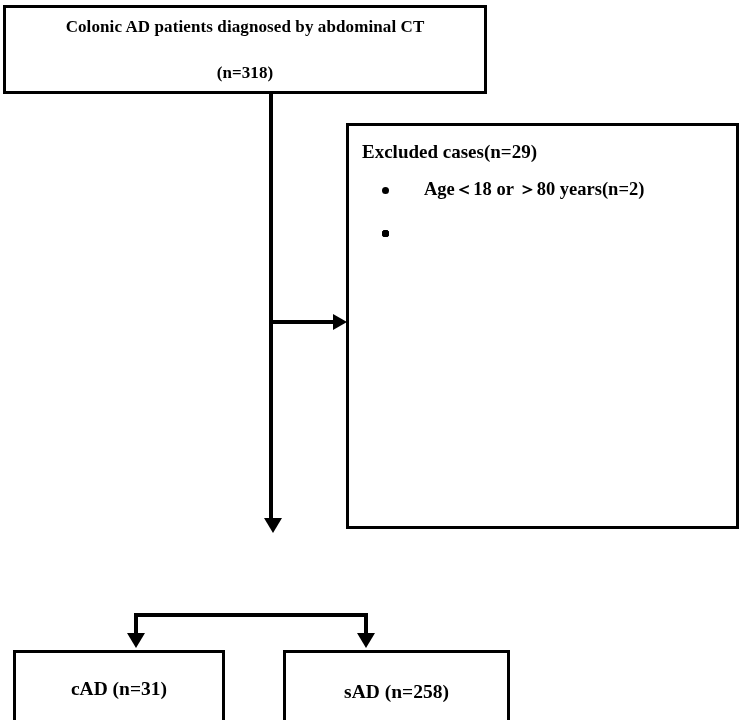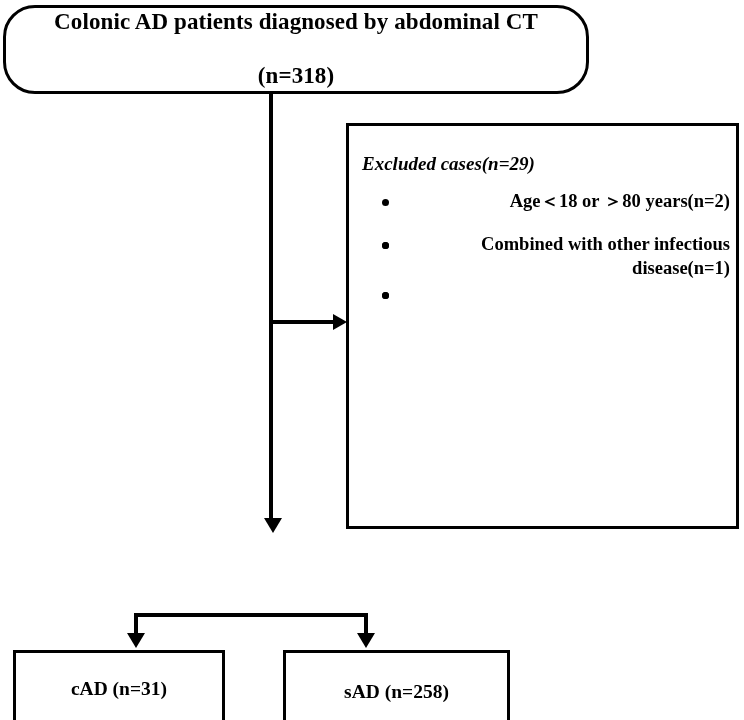--- a/index.html
+++ b/index.html
@@ -28,48 +28,45 @@
     justify-content: center;
     text-align: center;
     font-weight: bold;
     line-height: 1.25;
   }
 
   
   #box-top {
     left: 3px;
     top: 5px;
-    width: 586px;
+    width: 484px;
     height: 89px;
-    font-size: 23px;
+    font-size: 17px;
     letter-spacing: 0.1px;
-    border-radius: 32px;
   }
   #box-top .line2 { display: block; margin-top: 25px; }
 
   
   #box-excluded {
     left: 346px;
     top: 123px;
     width: 393px;
     height: 406px;
     padding: 11px 6px 6px 13px;
   }
   #excluded-title {
     font-weight: bold;
     font-size: 19px;
     line-height: 1.2;
-    margin: 16px 0 14px 0;
-    font-style: italic;
+    margin: 4px 0 14px 0;
   }
   .bullet-list {
     margin: 0;
     padding: 0;
     list-style: none;
-    text-align: right;
   }
   .bullet-item {
     position: relative;
     padding-left: 62px;
     font-weight: bold;
     font-size: 18.5px;
     line-height: 1.29;
     margin-bottom: 2px;
   }
   .bullet-item .dot {
@@ -169,21 +166,20 @@
     <ul class="bullet-list">
       <li class="bullet-item gap-after">
         <span class="dot"></span>
         <span>Age＜18 or ＞80 years(n=2)</span>
       </li>
       <li class="bullet-item">
         <span class="dot"></span>
       </li>
       <li class="bullet-item">
         <span class="dot"></span>
-        <span>Combined with other infectious disease(n=1)</span>
       </li>
       <li class="bullet-item">
         <span class="dot"></span>
       </li>
       <li class="bullet-item">
         <span class="dot"></span>
       </li>
     </ul>
   </div>
 

